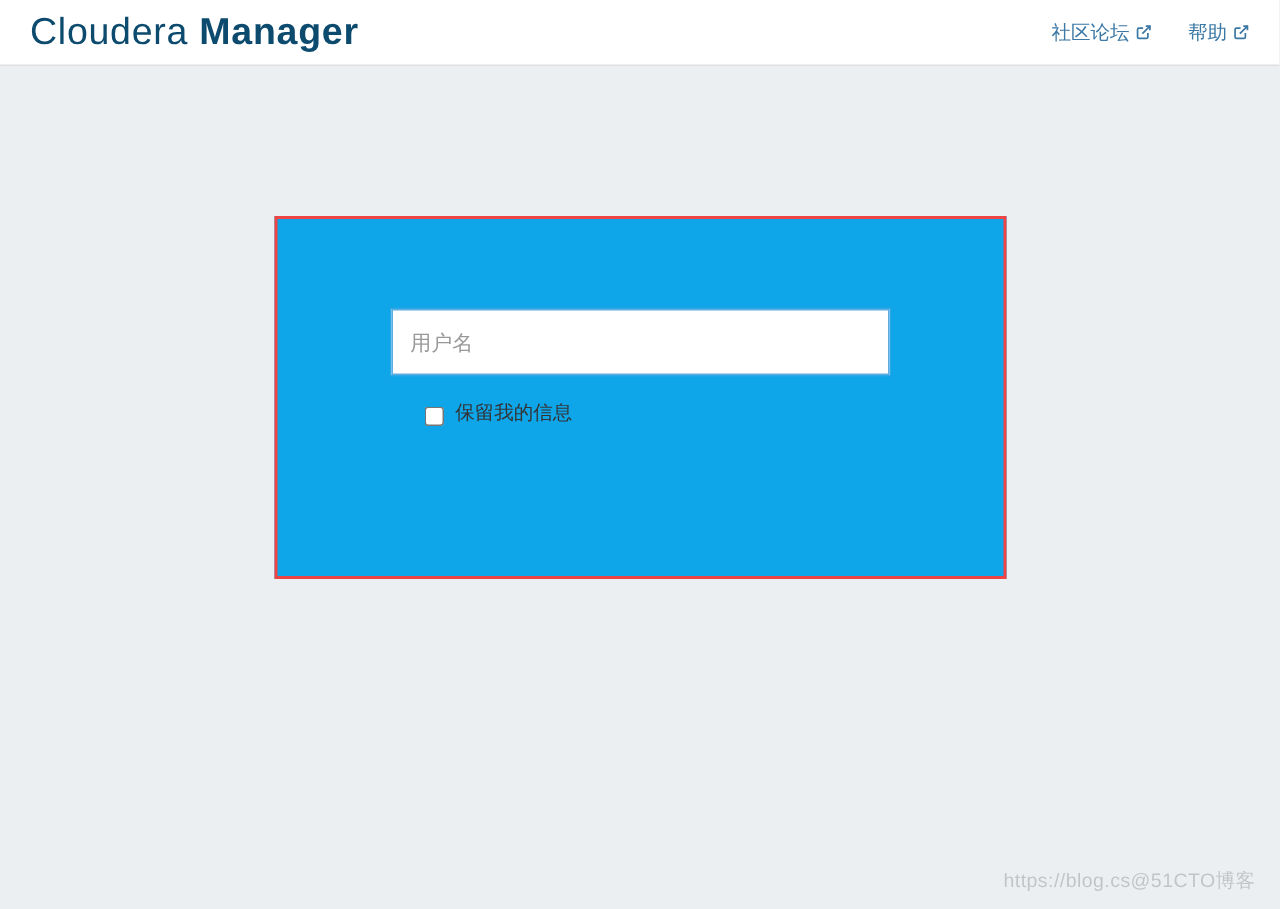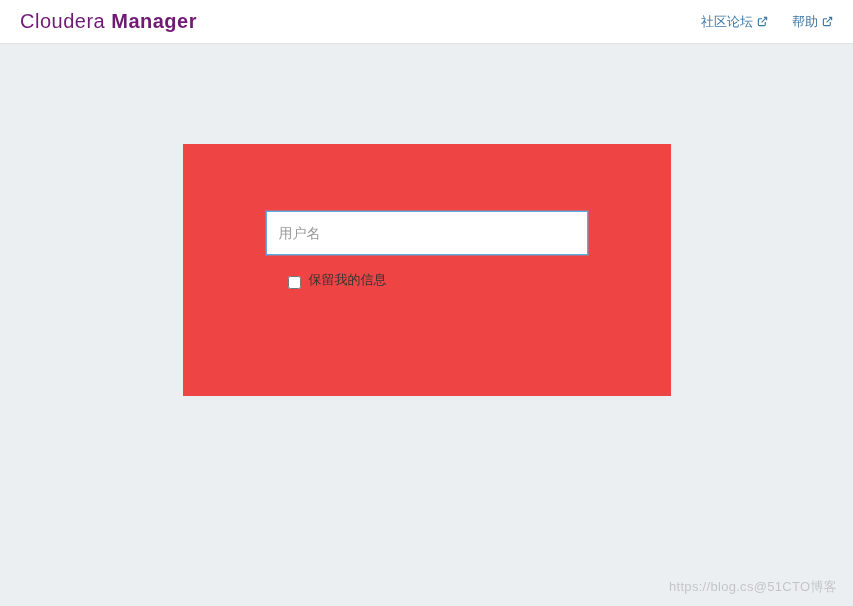--- a/index.html
+++ b/index.html
@@ -18,22 +18,22 @@
     .header {
       background: #ffffff;
       border-bottom: 1px solid #e0e0e0;
       height: 44px;
       display: flex;
       align-items: center;
       justify-content: space-between;
       padding: 0 20px;
     }
     .brand {
-      font-size: 20px;
-      color: #701a75;
+      font-size: 25px;
+      color: #0c4a6e;
       letter-spacing: 0.5px;
     }
     .brand-light {
       font-weight: 300;
     }
     .brand-bold {
       font-weight: 700;
     }
     .nav-links {
       display: flex;
@@ -45,25 +45,25 @@
       text-decoration: none;
       display: flex;
       align-items: center;
       gap: 4px;
     }
     .external-icon {
       width: 11px;
       height: 11px;
     }
     .login-card {
-      background: #ef4444;
+      background: #0ea5e9;
       width: 488px;
       margin: 100px auto 0;
       padding: 60px 76px 70px;
-      border: 7px solid #ef4444;
+      border: 2px solid #ef4444;
     }
     .form-group {
       margin-bottom: 16px;
       position: relative;
     }
     .text-input {
       width: 100%;
       height: 44px;
       border: 1px solid #ccc;
       padding: 0 12px;

